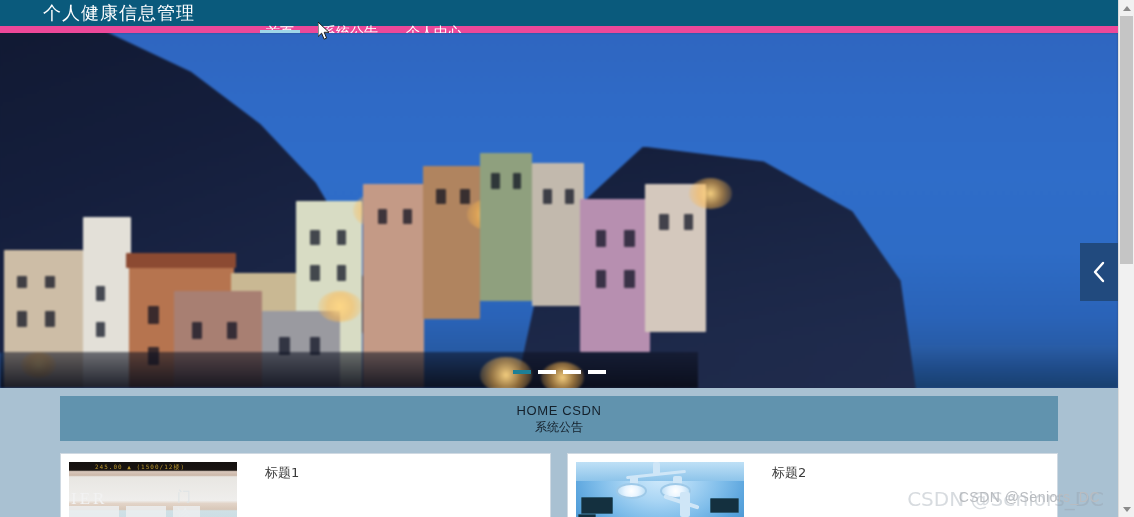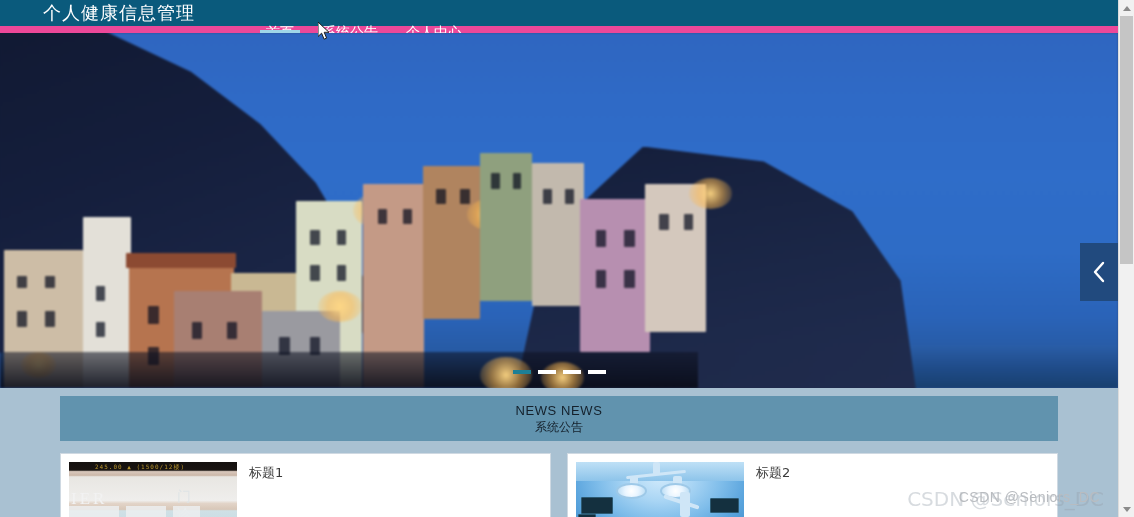--- a/index.html
+++ b/index.html
@@ -325,21 +325,21 @@
     border: 2px solid #9ec9e8;
   }
   .thumb-b .mon {
     position: absolute;
     background: #14303f;
     border: 1px solid #2c5a73;
     border-radius: 1px;
   }
 
   .card-title {
-    margin-left: 12px;
+    margin-left: 28px;
     color: #3a3a3a;
     font-size: 13px;
     line-height: 18px;
     font-family: "DejaVu Sans", "Liberation Sans", sans-serif;
     padding-top: 2px;
   }
 
   
   .watermark {
     position: absolute;
@@ -535,21 +535,21 @@
 
       <div class="car-arrow">
         <svg width="15" height="24" viewBox="0 0 15 24">
           <polyline points="11,3 3,12 11,21" fill="none" stroke="#ffffff" stroke-width="2.4" stroke-linecap="round" stroke-linejoin="round"></polyline>
         </svg>
       </div>
     </div>
 
     <div class="news-section">
       <div class="news-band">
-        <div class="en">NEWS NEWS</div>
+        <div class="en">HOME CSDN</div>
         <div class="cn">系统公告</div>
       </div>
 
       <div class="cards">
 
         <div class="card">
           <div class="thumb">
             <div class="thumb-a">
               <div class="ticker">245.00   ▲ (1500/12楼)</div>
               <div class="txt">IER</div>

